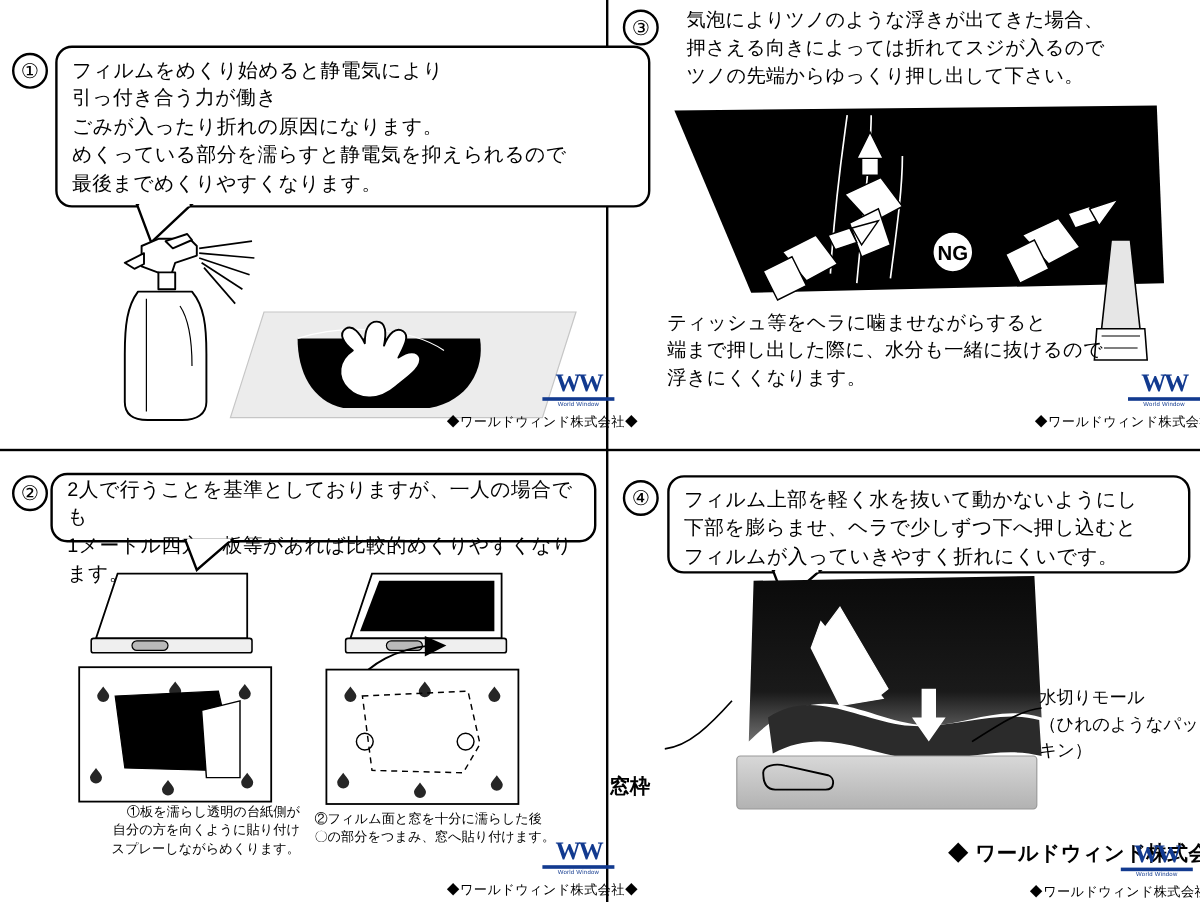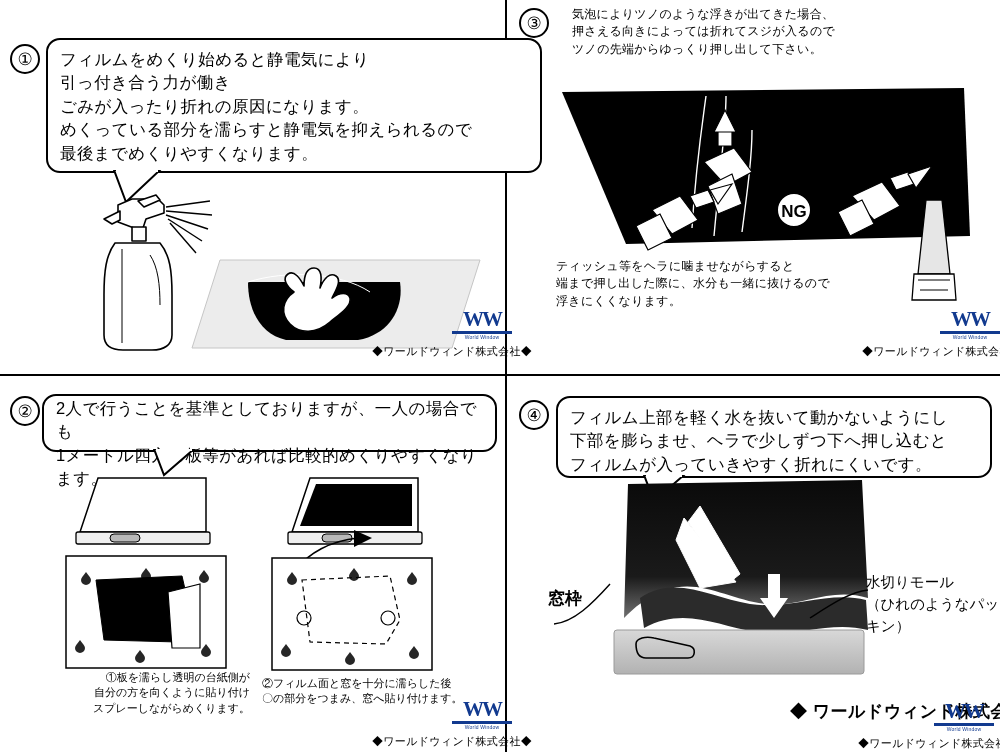--- a/index.html
+++ b/index.html
@@ -35,21 +35,21 @@
     border-radius: 14px;
     background: #fff;
     padding: 8px 12px;
     font-size: 16.5px;
     line-height: 1.42;
     letter-spacing: .4px;
     white-space: pre-line;
   }
   .plain {
     position: absolute;
-    font-size: 12px;
+    font-size: 16px;
     line-height: 1.45;
     white-space: pre-line;
     letter-spacing: .3px;
   }
   .smalltext {
     position: absolute;
     font-size: 11px;
     line-height: 1.4;
     white-space: pre-line;
   }
@@ -328,21 +328,21 @@
       <polygon points="120,28 160,96 150,104 108,44"></polygon>
       <polygon points="104,40 156,104 120,110 96,62"></polygon>
     </g>
 
     <polygon points="188,96 200,96 200,120 208,120 194,140 180,120 188,120" fill="#ffffff"></polygon>
 
     <rect x="34" y="152" width="250" height="44" rx="3" fill="url(#gsill)" stroke="#9a9a9a" stroke-width="1"></rect>
     <path d="M56 166 C56 160 66 158 74 160 L110 168 C116 170 116 180 108 180 L66 180 C58 180 56 174 56 166 Z" fill="none" stroke="#000000" stroke-width="1.6"></path>
   </svg>
 
-  <div class="label-right" style="left:508px; top:586px; font-size:17px; font-weight:700;padding-left:40px;">窓枠</div>
+  <div class="label-right" style="left:508px; top:643px; font-size:17px; font-weight:700;">窓枠</div>
   <svg class="abs" style="left:552px; top:578px;" width="70" height="56" viewBox="0 0 70 56">
     <path d="M2 46 C22 44 40 26 58 6" fill="none" stroke="#000000" stroke-width="1.4"></path>
   </svg>
 
   <div class="label-right" style="left:866px; top:572px; width:140px;">水切りモール
 （ひれのようなパッキン）</div>
   <svg class="abs" style="left:806px; top:586px;" width="66" height="40" viewBox="0 0 66 40">
     <path d="M62 4 C44 6 26 18 4 32" fill="none" stroke="#000000" stroke-width="1.4"></path>
   </svg>
 

